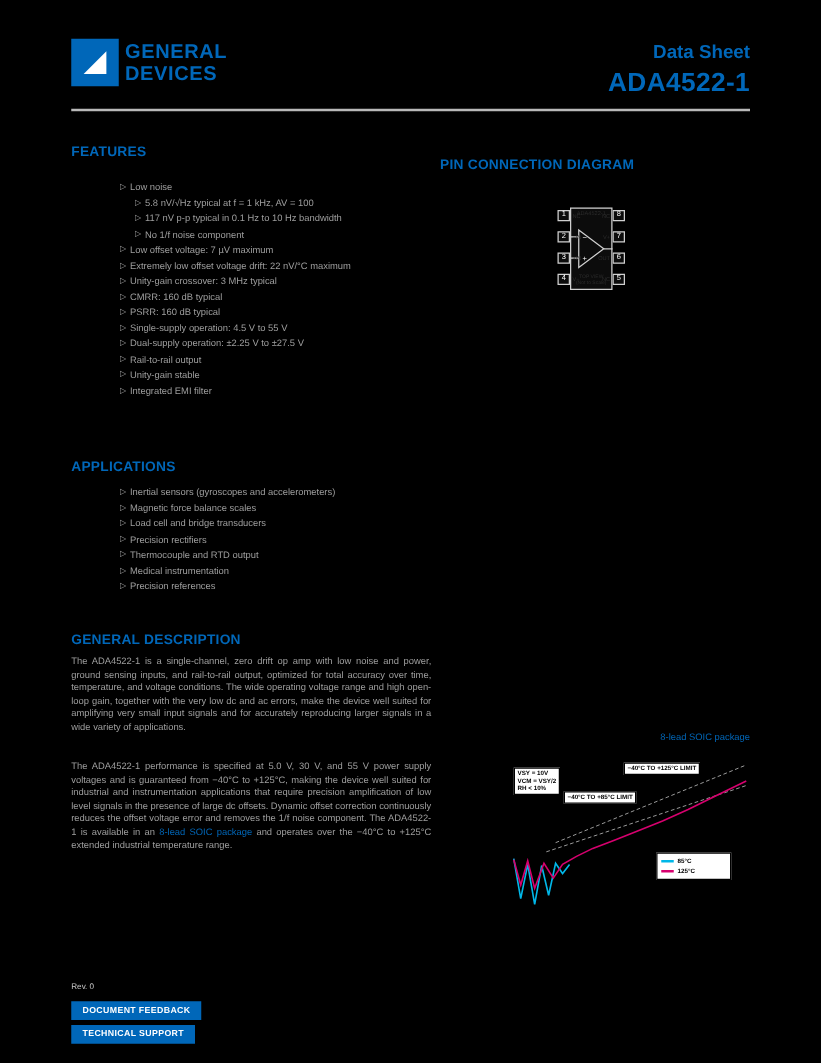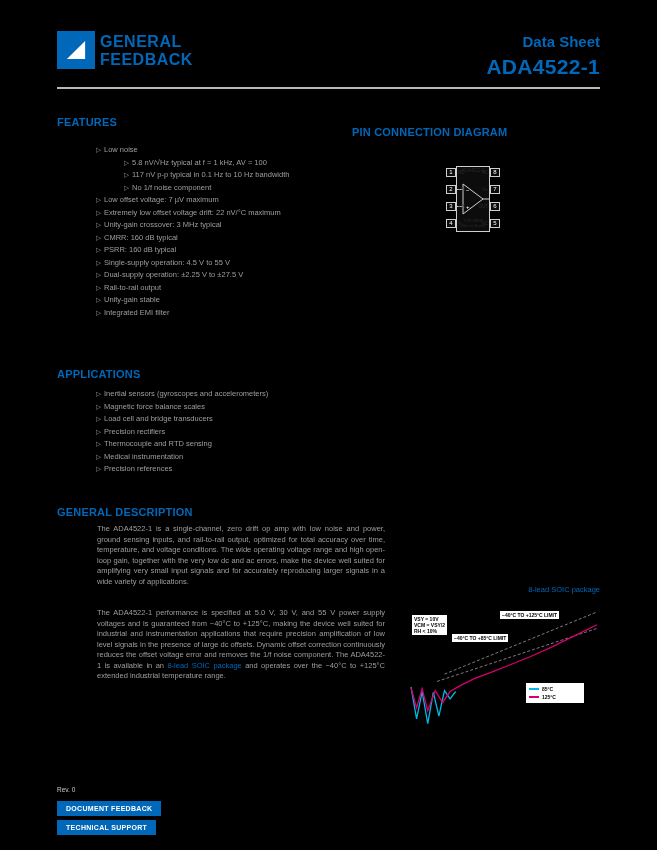--- a/index.html
+++ b/index.html
@@ -16,22 +16,22 @@
             color:#0067b9;font-size:15px;font-weight:bold;}
   .part-number{position:absolute;left:380px;top:55px;width:220px;text-align:right;
                color:#0067b9;font-size:21px;font-weight:bold;letter-spacing:.3px;}
   .rule{position:absolute;left:57px;top:87px;width:543px;height:2px;background:#b9b9b9;}
   
   .h-blue{position:absolute;color:#0067b9;font-size:11px;font-weight:bold;letter-spacing:.2px;}
   
   .list{position:absolute;width:288px;}
   .list-row{display:flex;align-items:flex-start;line-height:12.5px;color:#9e9e9e;font-size:7.5px;padding-left:39px;}
   .list-row .b{width:8px;flex:0 0 8px;color:#9e9e9e;font-size:6.5px;line-height:12.5px;}
-  .indent1{margin-left:28px;}
-  .para{position:absolute;width:288px;color:#9e9e9e;font-size:7.5px;line-height:10.5px;text-align:justify;margin-left:40px;}
+  .indent1{margin-left:12px;}
+  .para{position:absolute;width:288px;color:#9e9e9e;font-size:7.5px;line-height:10.5px;text-align:justify;}
   .link{color:#0067b9;cursor:pointer;}
   .blue-link{position:absolute;color:#0067b9;font-size:7.5px;cursor:pointer;}
   
   .pin-wrap{position:absolute;left:438px;top:164px;width:70px;height:72px;}
   .pkg{position:absolute;left:18px;top:2px;width:34px;height:66px;background:#0c0c0c;
        border:1px solid #cfcfcf;box-sizing:border-box;}
   .pin-box{position:absolute;width:10px;height:9px;background:#0c0c0c;border:1px solid #cfcfcf;
            box-sizing:border-box;color:#ffffff;font-size:6px;line-height:7px;text-align:center;}
   .pin-name{position:absolute;font-size:4.5px;color:#2b2b2b;line-height:5px;}
   .pkg-label{position:absolute;left:18px;top:4px;width:34px;text-align:center;font-size:4.5px;color:#2b2b2b;}
@@ -53,21 +53,21 @@
 </head>
 <body>
 
 <div class="page">
 
   <div class="logo-mark">
     <div class="logo-tri"></div>
   </div>
   <div class="brand">
     <div>GENERAL</div>
-    <div>FEEDBACK</div>
+    <div>DEVICES</div>
   </div>
   <div class="doc-type">Data Sheet</div>
   <div class="part-number">ADA4522-1</div>
   <div class="rule"></div>
 
   <div class="h-blue" style="left:57px;top:116px;">FEATURES</div>
   <div class="list" id="features-list" style="left:57px;top:144px;">
       <div class="list-row">
         <span class="b">▷</span>
         <span>Low noise</span>
@@ -139,21 +139,21 @@
       <div class="list-row">
         <span class="b">▷</span>
         <span>Load cell and bridge transducers</span>
       </div>
       <div class="list-row">
         <span class="b">▷</span>
         <span>Precision rectifiers</span>
       </div>
       <div class="list-row">
         <span class="b">▷</span>
-        <span>Thermocouple and RTD sensing</span>
+        <span>Thermocouple and RTD output</span>
       </div>
       <div class="list-row">
         <span class="b">▷</span>
         <span>Medical instrumentation</span>
       </div>
       <div class="list-row">
         <span class="b">▷</span>
         <span>Precision references</span>
       </div>
     </div>

